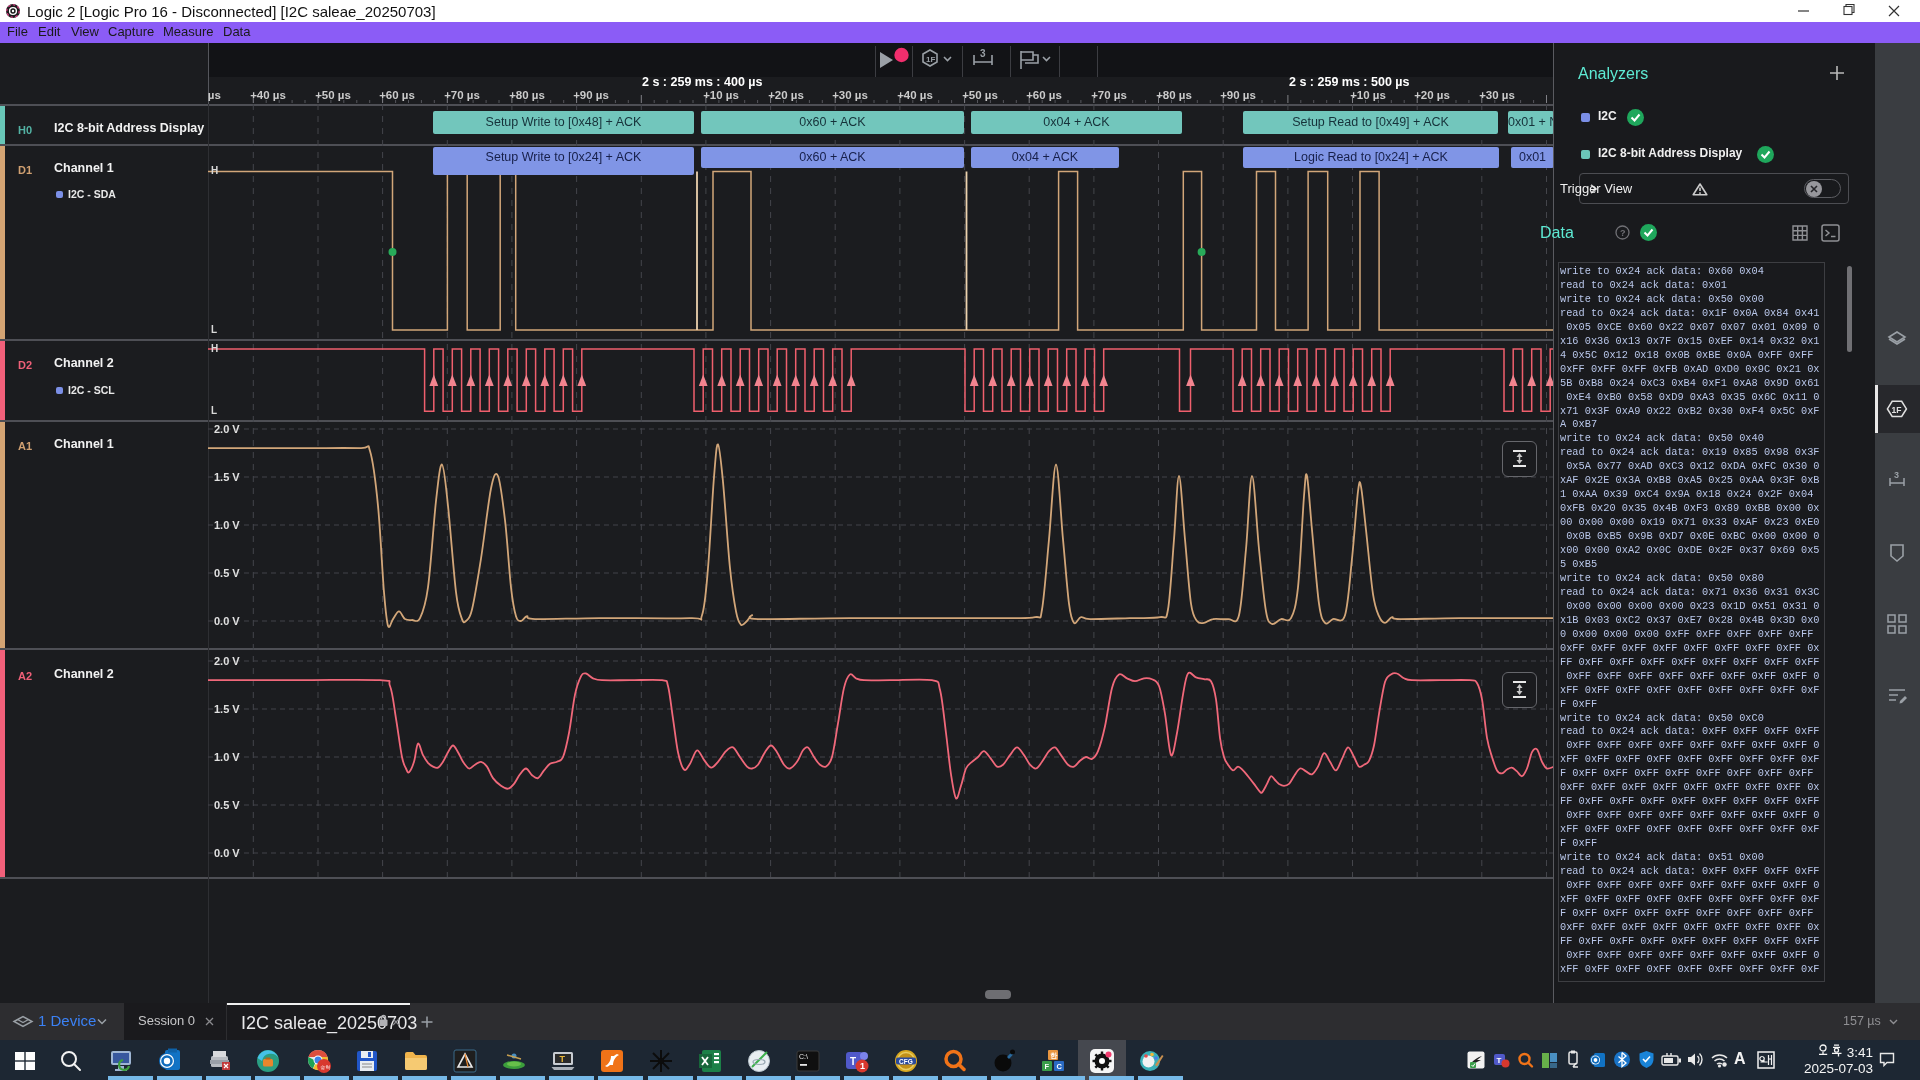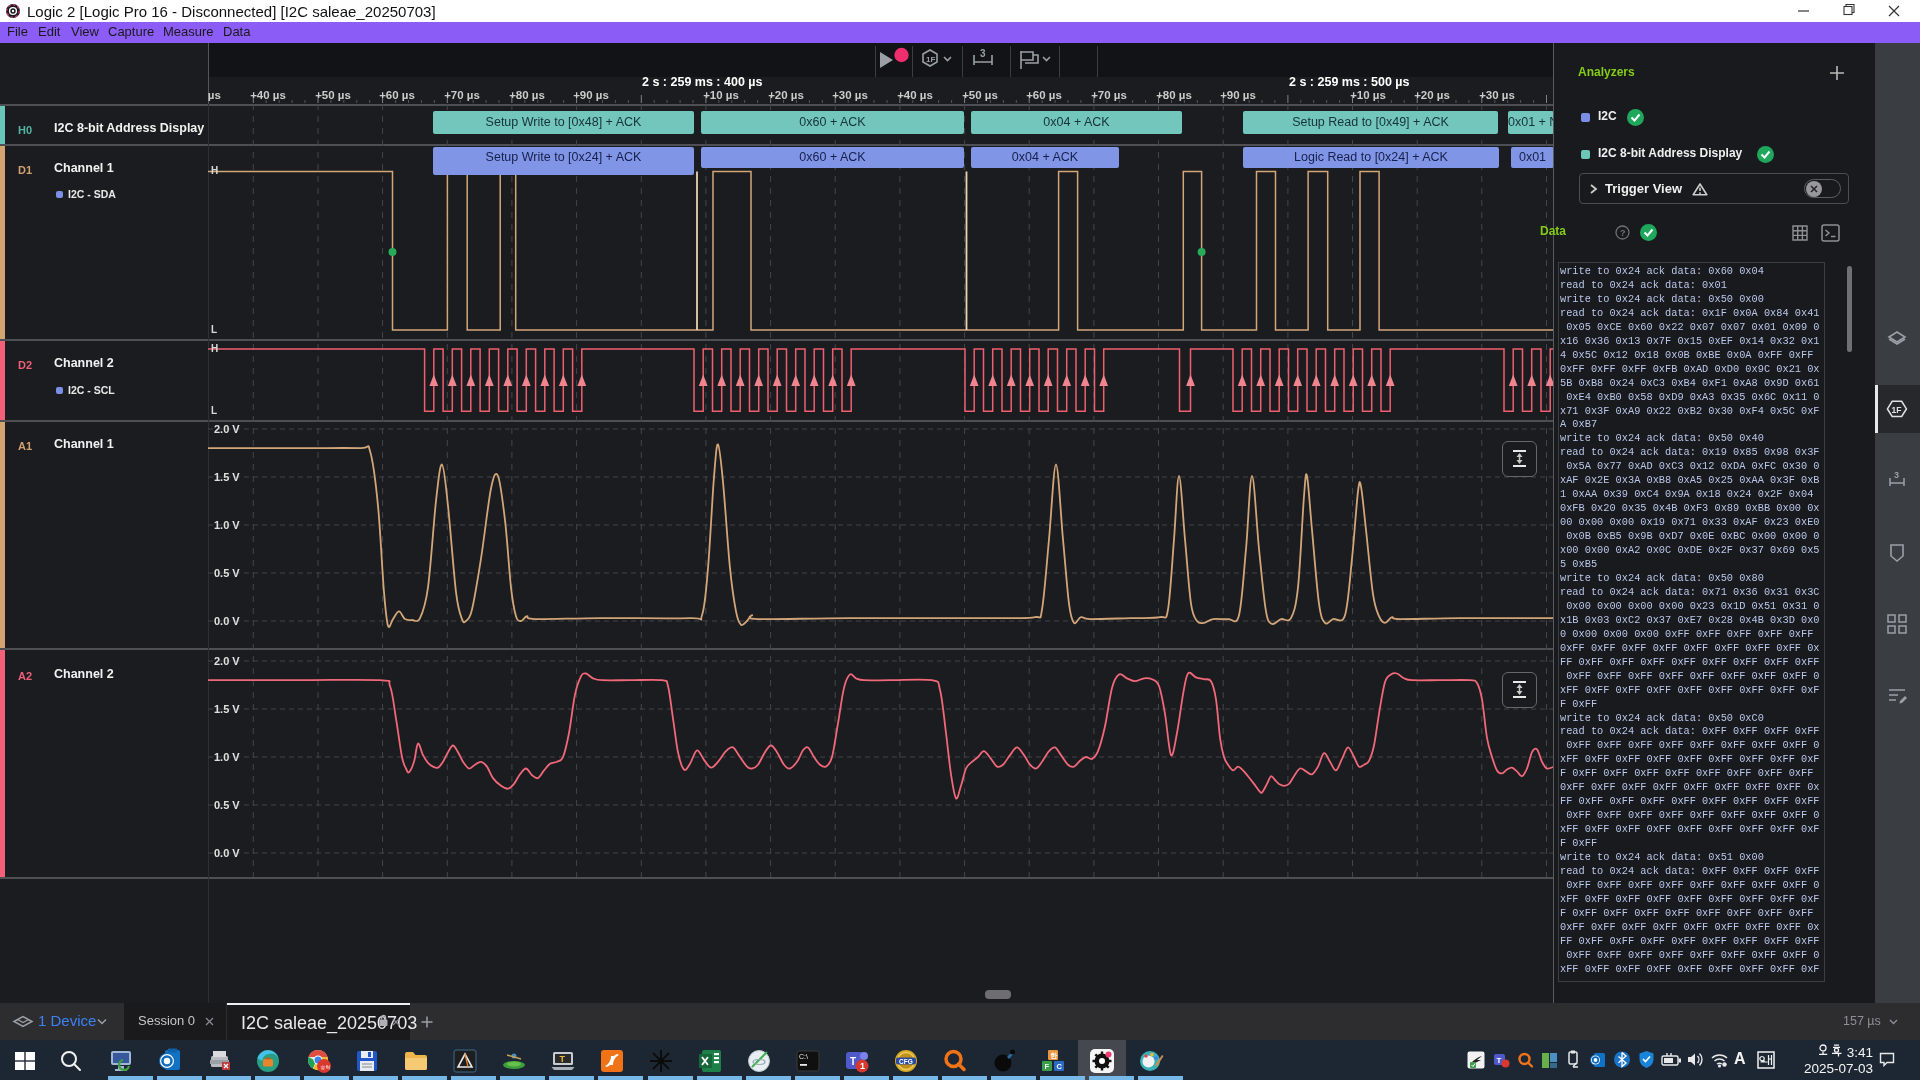--- a/index.html
+++ b/index.html
@@ -19,21 +19,21 @@
 .vlbl{position:absolute;left:214px;font-size:11px;font-weight:bold;color:#e0e0e0}
 .hl{position:absolute;left:211px;font-size:10px;font-weight:bold;color:#d8d8d8}
 .rlbl{position:absolute;top:45.5px;width:80px;text-align:center;font-size:11.5px;font-weight:bold;color:#cbcbcb}
 .rmaj{position:absolute;top:32px;font-size:12.5px;font-weight:bold;color:#fff}
 .abox{position:absolute;border-radius:2px;font-size:12.5px;text-align:center;
 overflow:hidden;white-space:nowrap}
 .teal{background:#72c6bc;color:#16323a}
 .blue{background:#8095e6;color:#17204a}
 .tbsep{position:absolute;top:3px;height:31px;width:1px;background:#3c3d42}
 .mbtn{position:absolute;width:35px;height:36px;border:1.5px solid #66676c;border-radius:6px;background:#1a1b1e}
-.sbh{position:absolute;font-size:12px;font-weight:bold;color:#84cc16}
+.sbh{position:absolute;font-size:16px;font-weight:normal;color:#5eead4}
 .sbitem{position:absolute;font-size:12px;font-weight:bold;color:#f0f0f0}
 .sqbul{position:absolute;width:9px;height:9px;border-radius:2px}
 .gcheck{position:absolute;width:17px;height:17px;border-radius:50%;background:#1fa75c}
 .gcheck svg{position:absolute;left:0;top:0}
 #dataPanel{position:absolute;left:1558px;top:219px;width:267px;height:720px;
 border:1px solid #3d3e42;font-family:"Liberation Mono",monospace;font-size:10.3px;
 line-height:13.95px;color:#b9c7ea;white-space:pre;overflow:hidden;padding-left:1px;padding-top:2px}
 #statusbar{position:absolute;left:0;top:1003px;width:1920px;height:37px;background:#2d2d30}
 .tab{position:absolute;top:0;height:37px;background:#1a1a1d}
 #taskbar{position:absolute;left:0;top:1040px;width:1920px;height:40px;background:#1d2733}
@@ -373,21 +373,21 @@
 <div class="sbitem" style="left:1598px;top:103px">I2C 8-bit Address Display</div>
 <div class="gcheck" style="left:1757px;top:103px">
       <svg width="17" height="17" viewBox="0 0 17 17">
         <path d="M4.5 8.5 L7.5 11.5 L12.5 5.5" fill="none" stroke="#fff" stroke-width="2"></path>
       </svg>
     </div>
 <div class="abs" style="left:1579px;top:130px;width:270px;height:31px;border:1px solid #4c4d52;border-radius:4px"></div>
 <svg class="abs" style="left:1587px;top:140px" width="12" height="12" viewBox="0 0 12 12">
       <path d="M4 2 L9 6 L4 10" fill="none" stroke="#ccc" stroke-width="1.8"></path>
     </svg>
-<div class="abs" style="left:1605px;top:138px;font-size:13px;font-weight:bold;color:#f0f0f0">Trigger View</div>
+<div class="abs" style="left:1560px;top:138px;font-size:13px;font-weight:normal;color:#f0f0f0">Trigger View</div>
 <svg class="abs" style="left:1692px;top:139px" width="16" height="14" viewBox="0 0 16 14">
       <path d="M8 2 L14.8 12.8 H1.2 Z" fill="none" stroke="#ccc" stroke-width="1.6" stroke-linejoin="round"></path>
       <rect x="7.2" y="5.6" width="1.6" height="3.4" fill="#ccc"></rect>
       <rect x="7.2" y="10.3" width="1.6" height="1.6" fill="#ccc"></rect>
     </svg>
 <div class="abs" style="left:1804px;top:136px;width:37px;height:19px;border:1.5px solid #5c5d62;border-radius:10px"></div>
 <div class="abs" style="left:1805.5px;top:138px;width:16px;height:16px;border-radius:50%;background:#97979c"></div>
 <svg class="abs" style="left:1808.5px;top:141px" width="10" height="10" viewBox="0 0 10 10">
       <path d="M2 2 L8 8 M8 2 L2 8" stroke="#26262a" stroke-width="1.6"></path>
     </svg>

